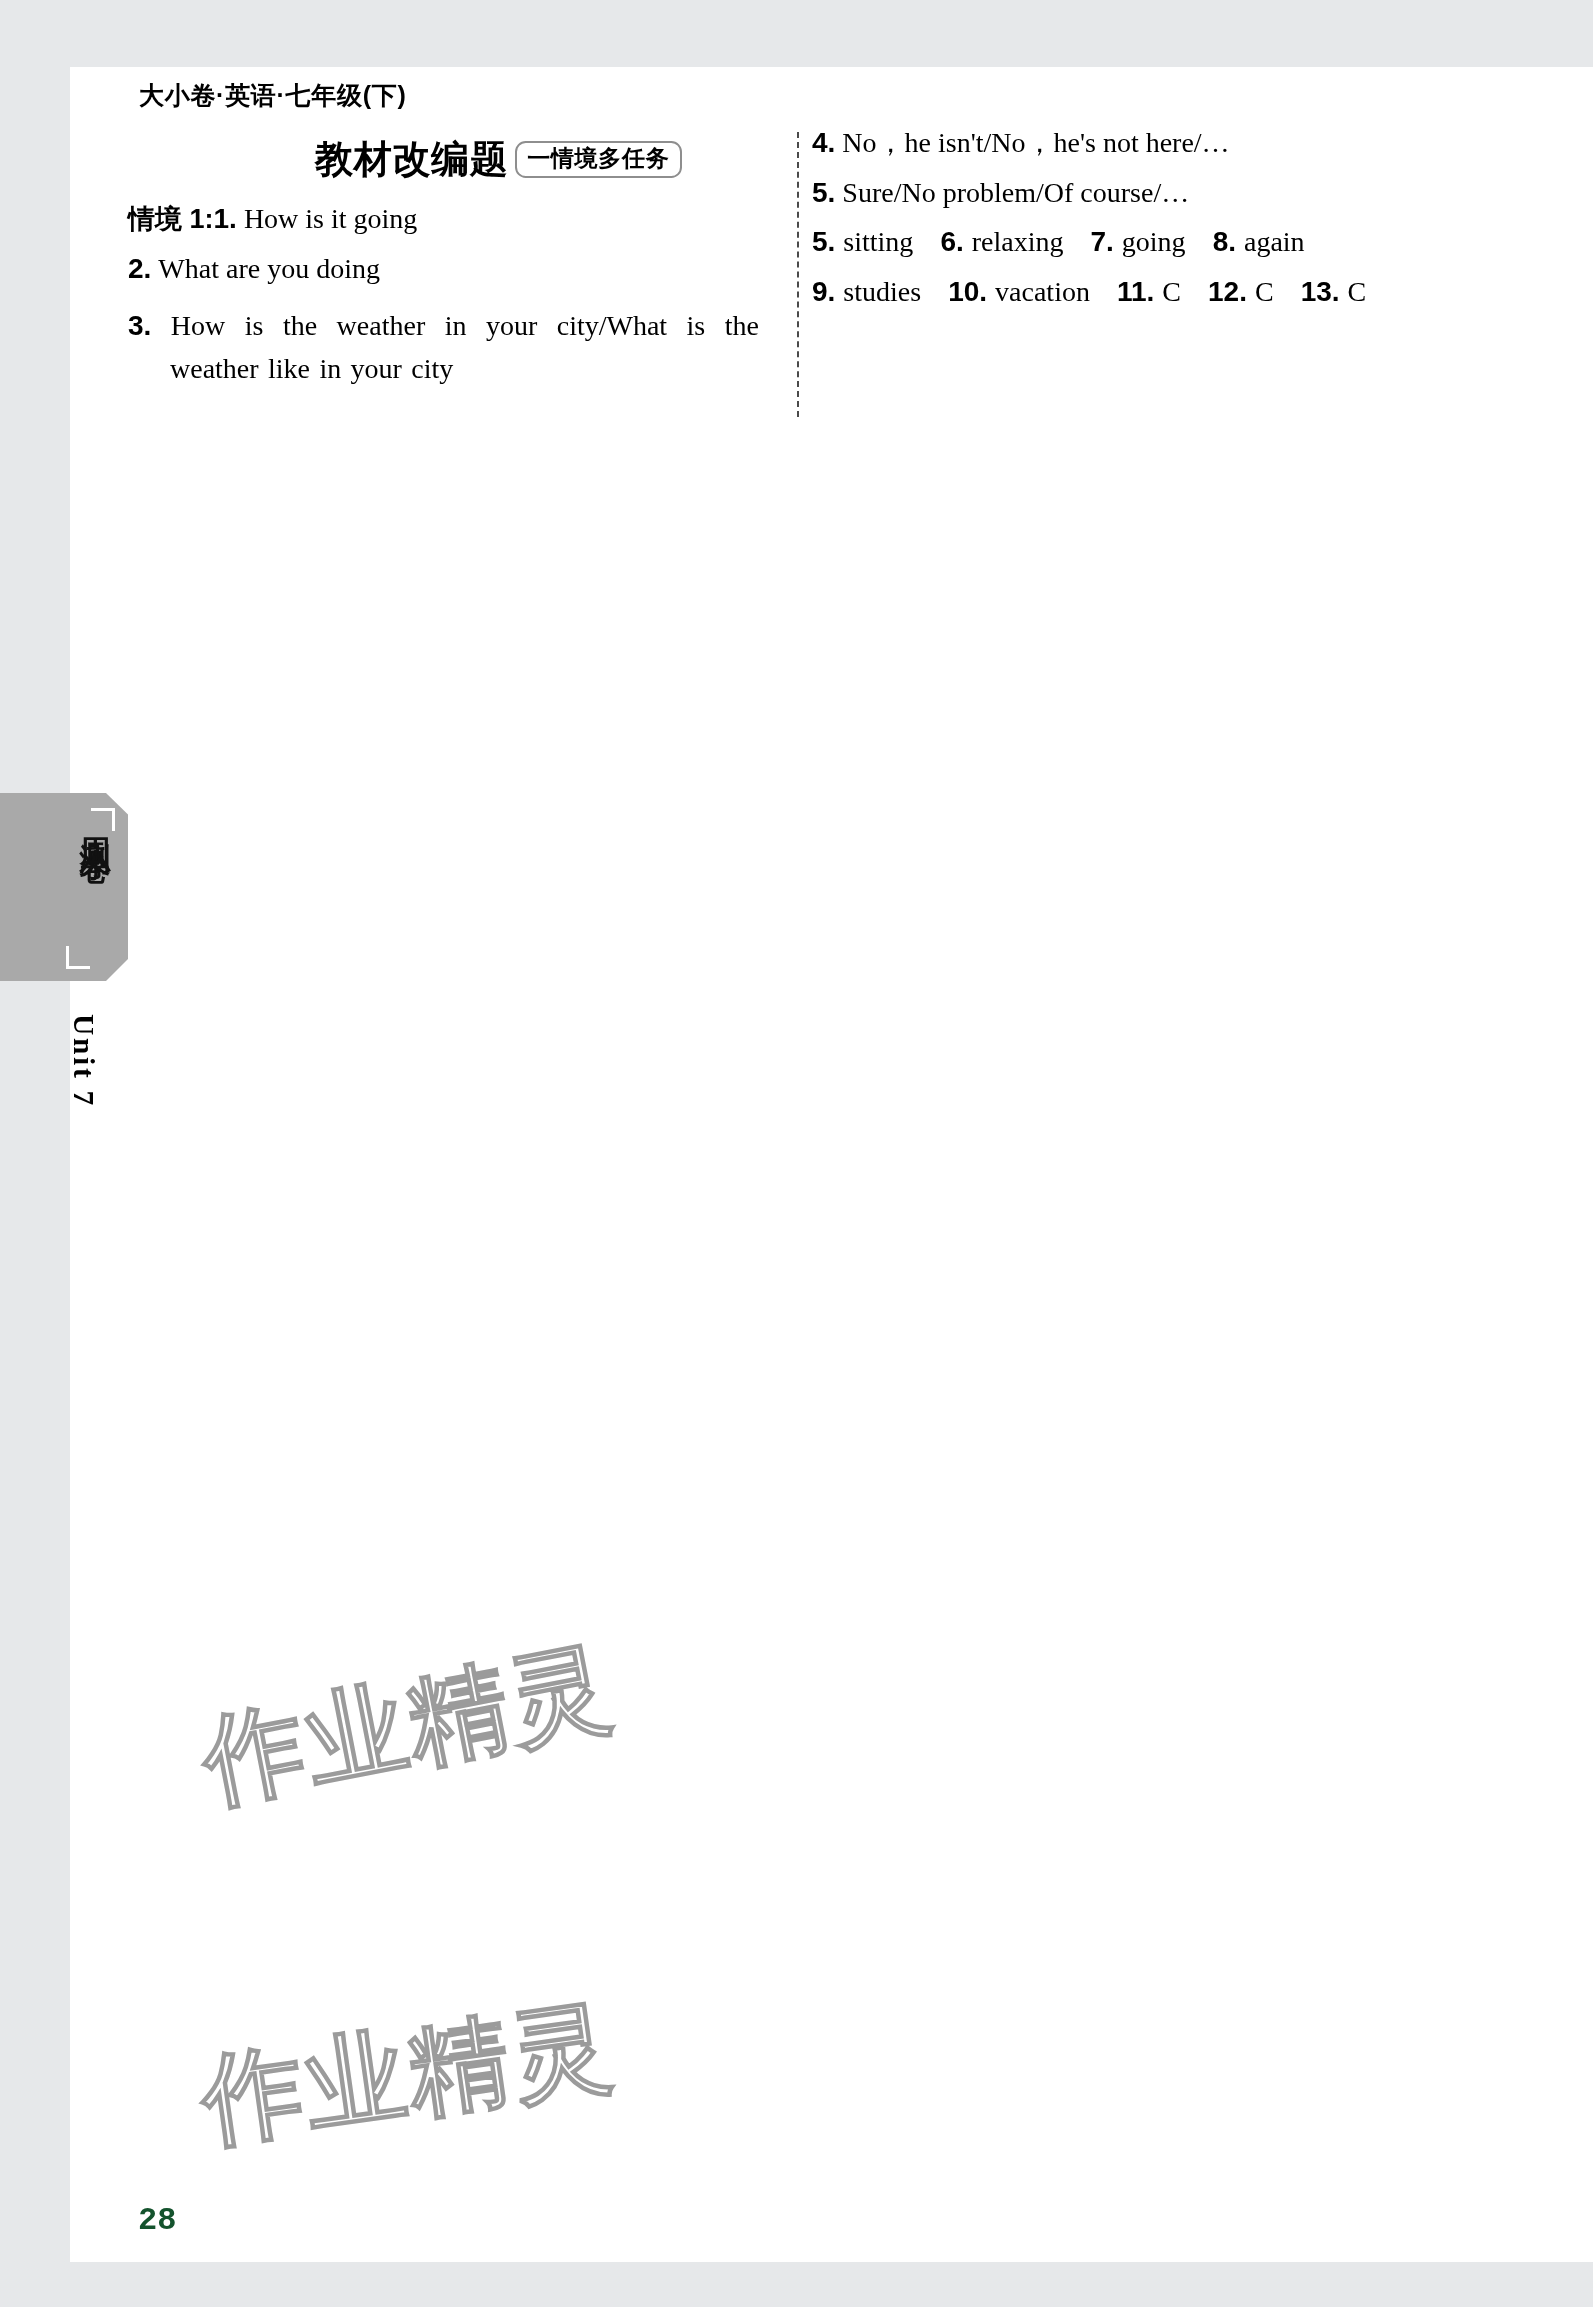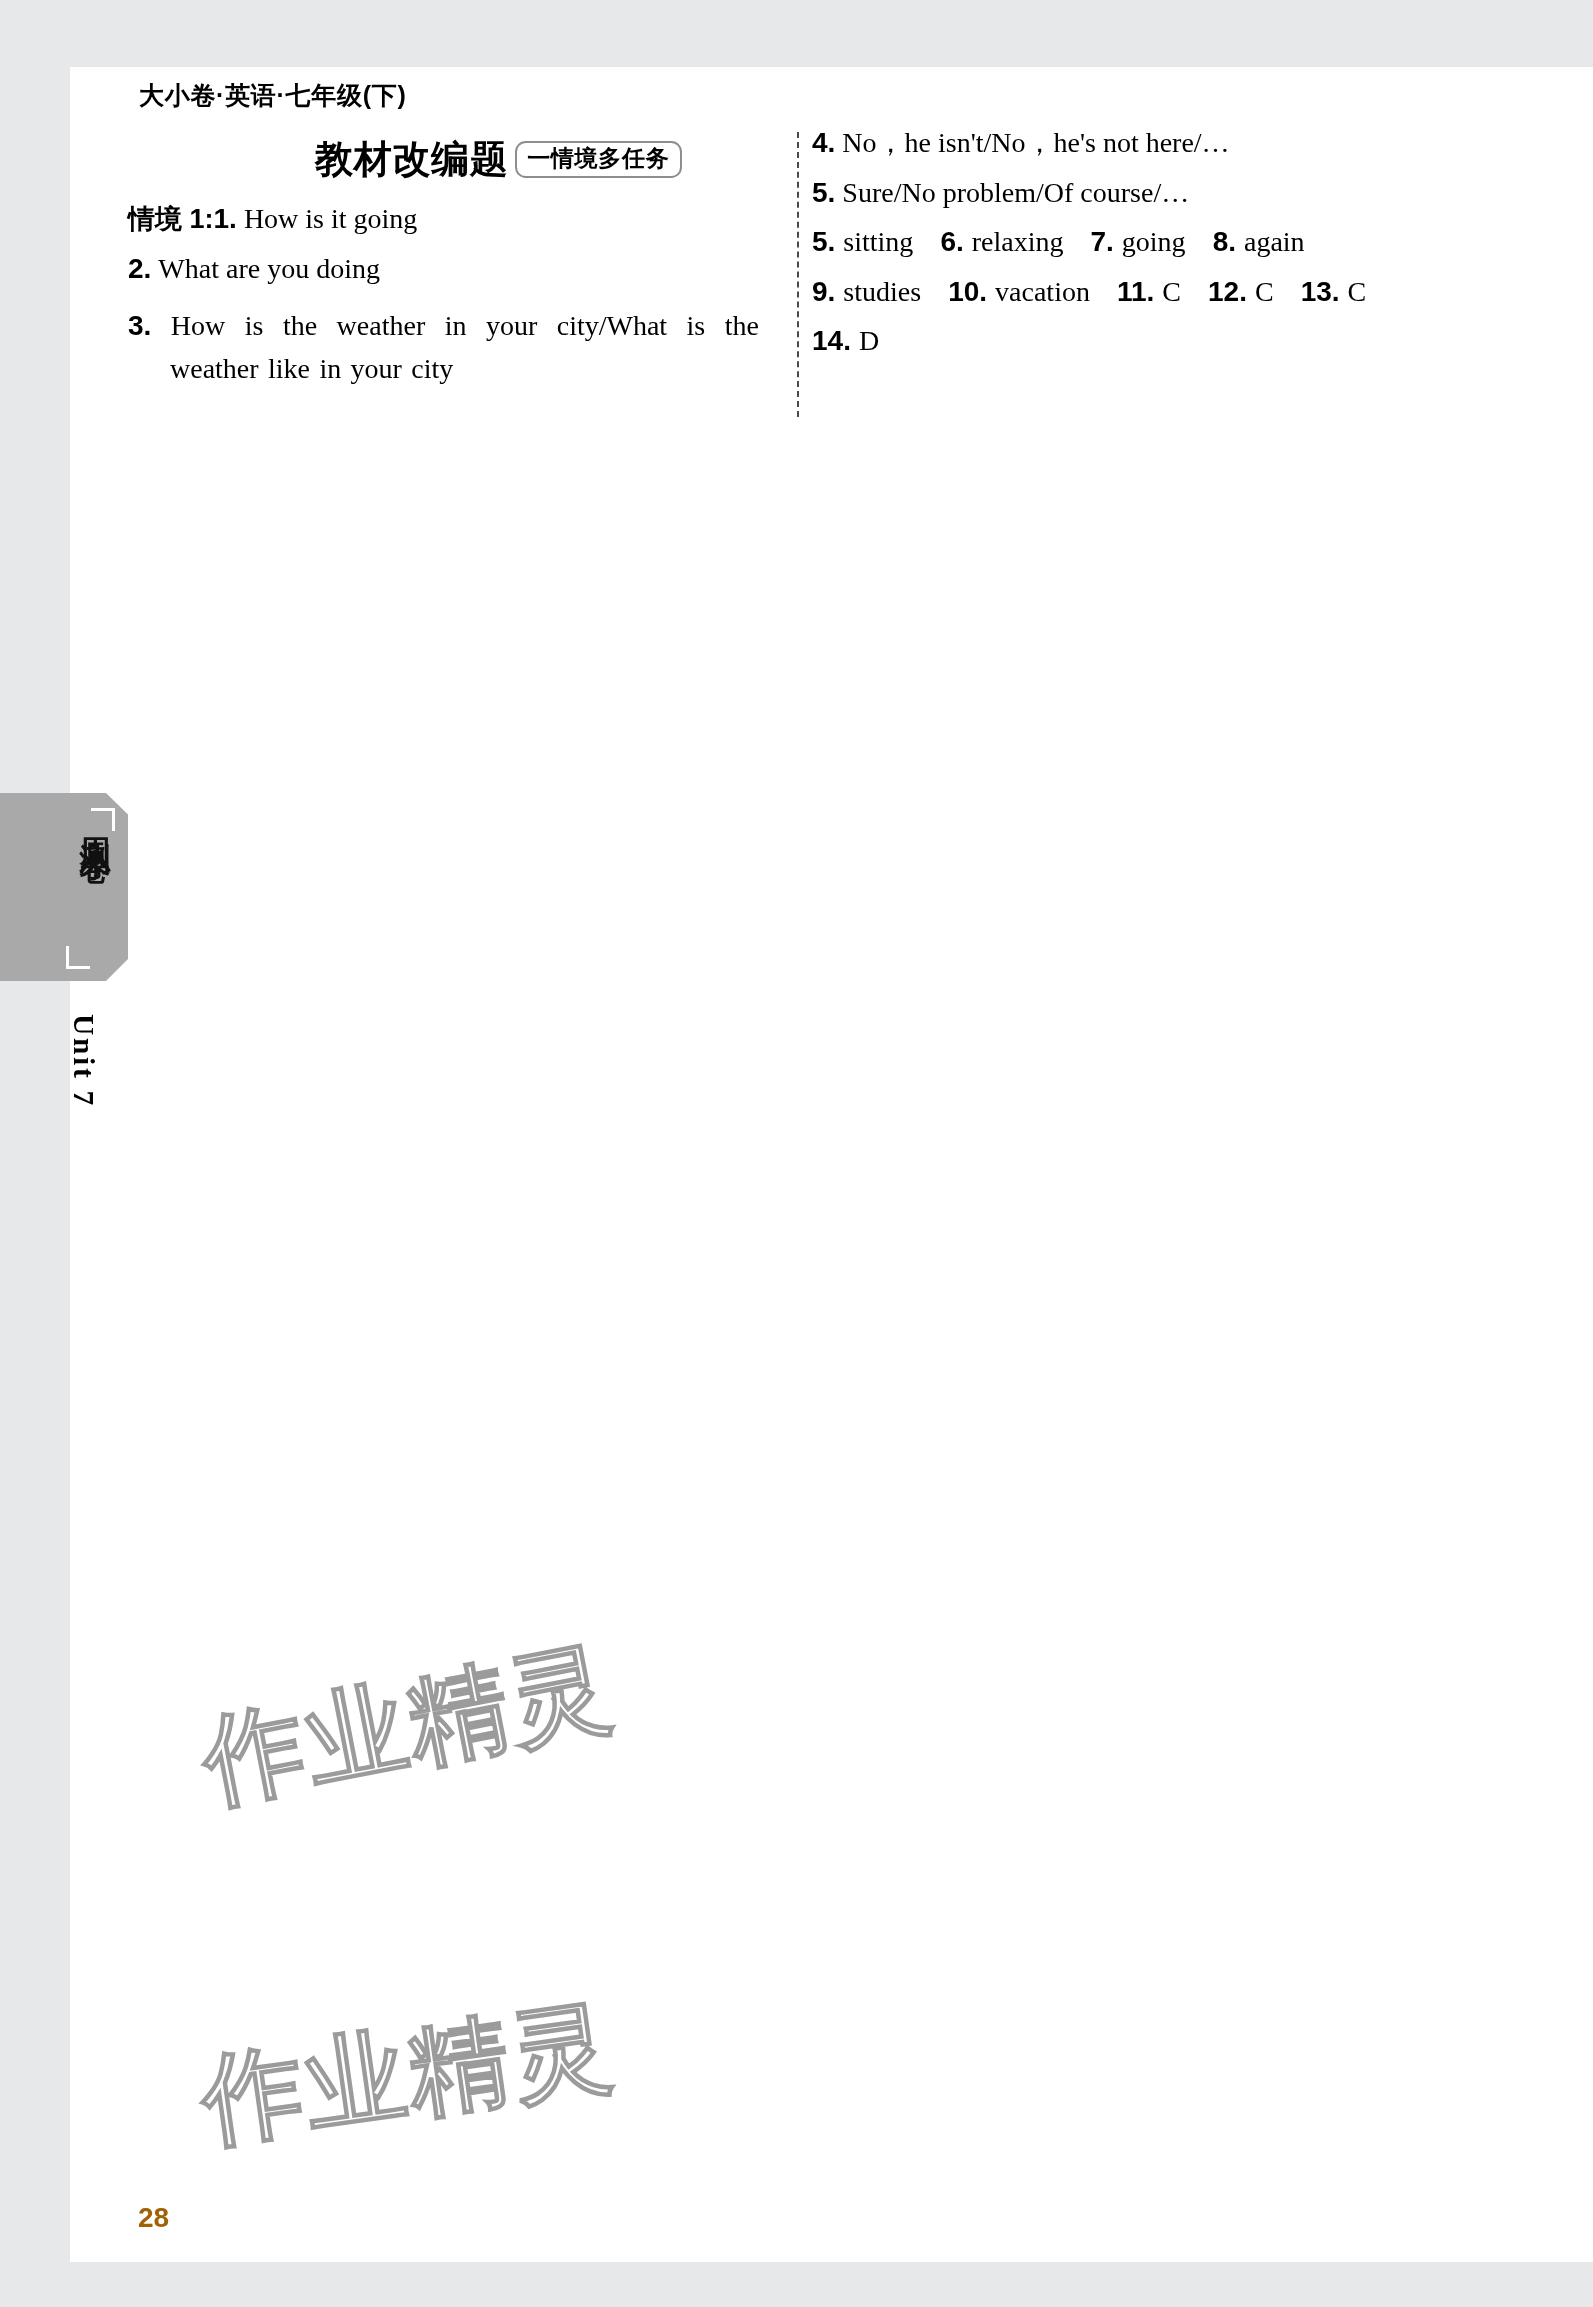--- a/index.html
+++ b/index.html
@@ -207,24 +207,24 @@
     user-select: none;
   }
   #wm1 { left: 201px; top: 1658px; }
   #wm2 { left: 201px; top: 2007px; transform: rotate(-8deg); }
 
   
   #folio {
     position: absolute;
     left: 138px;
     top: 2202px;
-    font-family: Liberation Sans, sans-serif;
-    font-weight: 700;
-    font-size: 28px;
-    color: #a16207;
+    font-family: Liberation Mono, monospace;
+    font-weight: 700;
+    font-size: 32px;
+    color: #14532d;
   }
 </style>
 </head>
 <body>
 
 <div id="backdrop"></div>
 
 <div id="sheet"></div>
 
 <div id="runhead">大小卷·英语·七年级(下)</div>
@@ -282,23 +282,20 @@
 
 
   <div class="ans-line">
     <span class="grp"><span class="num">5.</span><span class="txt">sitting</span></span><span class="grp"><span class="num">6.</span><span class="txt">relaxing</span></span><span class="grp"><span class="num">7.</span><span class="txt">going</span></span><span class="grp"><span class="num">8.</span><span class="txt">again</span></span>
   </div>
 
   <div class="ans-line">
     <span class="grp"><span class="num">9.</span><span class="txt">studies</span></span><span class="grp"><span class="num">10.</span><span class="txt">vacation</span></span><span class="grp"><span class="num">11.</span><span class="txt">C</span></span><span class="grp"><span class="num">12.</span><span class="txt">C</span></span><span class="grp"><span class="num">13.</span><span class="txt">C</span></span>
   </div>
 
-  <div class="ans-line">
-    <span class="grp"><span class="num">14.</span><span class="txt">D</span></span>
-  </div>
 
 </div>
 
 <div id="side-tab">
   <div id="side-tab-inner">
     <span class="tab-bracket" id="tab-bracket-tl"></span>
     <span id="tab-text">周测小卷</span>
     <span class="tab-bracket" id="tab-bracket-br"></span>
   </div>
 </div>

